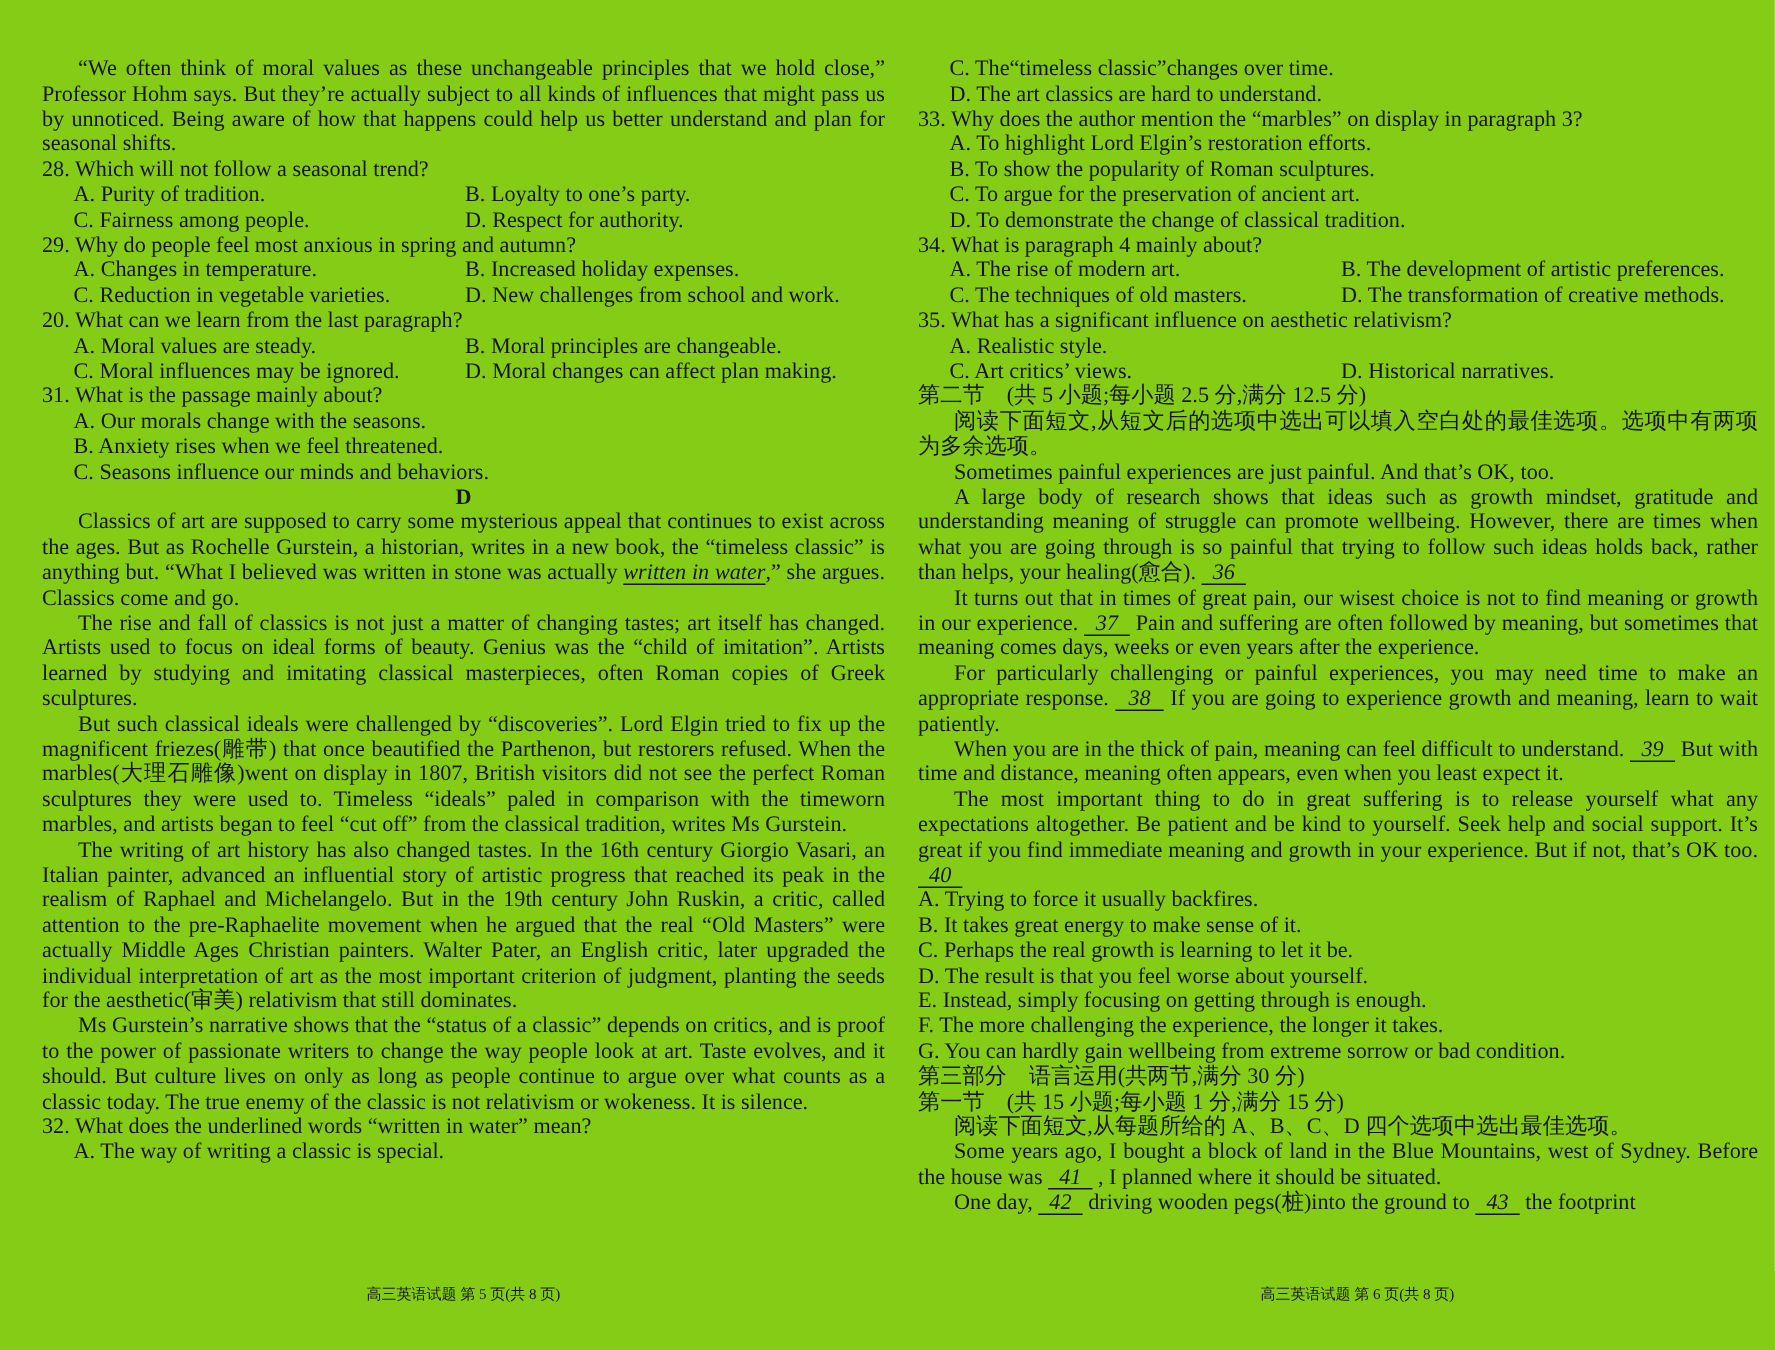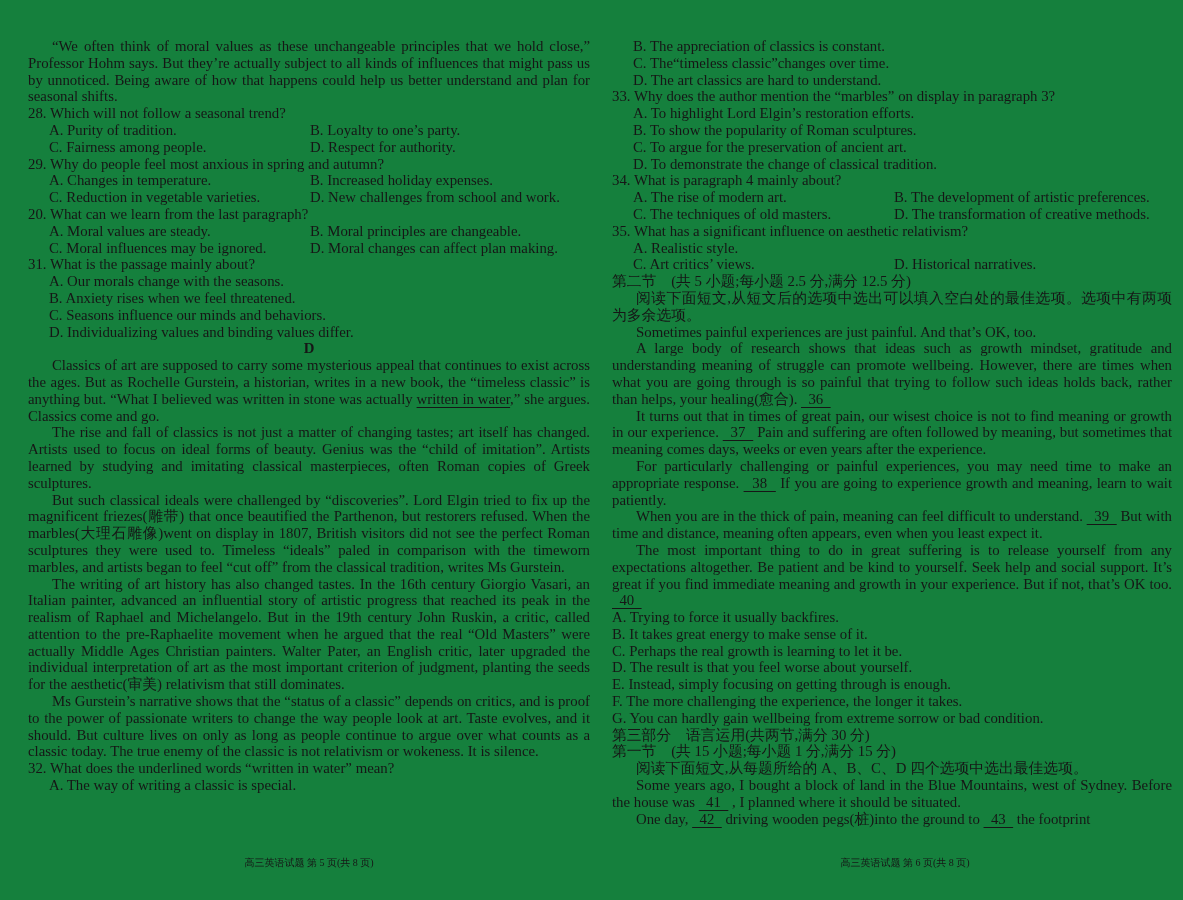--- a/index.html
+++ b/index.html
@@ -4,39 +4,39 @@
 <style>
   html,body{margin:0;padding:0;}
   body{
     width:1183px;height:900px;
     background:#f6f6f3;
     font-family:"Liberation Serif","DejaVu Serif",serif;
     color:#161616;
   }
   .page{
     position:relative;width:1183px;height:900px;overflow:hidden;
-    background:#15803d;
+    background:#84cc16;
   }
   .col{
     position:absolute;top:38px;
     font-size:14.8px;line-height:16.8px;
   }
   #col-left{left:28px;width:562px;}
   #col-right{left:612px;width:560px;}
   .line{margin:0;}
   .p{text-align:justify;text-indent:24px;}
   .q{text-align:justify;}
   .opt{padding-left:21px;text-align:justify;}
   .optf{text-align:justify;}
   .opt2{display:flex;padding-left:21px;}
   .opt2 .o1{flex:0 0 261px;}
   .opt2 .o2{flex:1;}
   .h{font-weight:normal;text-align:justify;}
   .center{text-align:center;font-weight:bold;}
-  .u{text-decoration:underline;text-underline-offset:3px;}
+  .u{text-decoration:underline;text-underline-offset:3px;font-style:italic;}
   .footer{
     position:absolute;top:856px;
     font-size:10px;text-align:center;
   }
   #footer-left{left:28px;width:562px;}
   #footer-right{left:625px;width:560px;}
 </style>
 </head>
 <body>
 
@@ -67,32 +67,30 @@
         <span class="o2">B. Moral principles are changeable.</span>
       </div>
       <div class="line opt2">
         <span class="o1">C. Moral influences may be ignored.</span>
         <span class="o2">D. Moral changes can affect plan making.</span>
       </div>
       <div class="line q"><span>31. What is the passage mainly about?</span></div>
       <div class="line opt"><span>A. Our morals change with the seasons.</span></div>
       <div class="line opt"><span>B. Anxiety rises when we feel threatened.</span></div>
       <div class="line opt"><span>C. Seasons influence our minds and behaviors.</span></div>
-      <div class="line opt"><span>D. Individualizing values and binding values differ.</span></div>
       <div class="line center"><span>D</span></div>
       <div class="line p"><span>Classics of art are supposed to carry some mysterious appeal that continues to exist across the ages. But as Rochelle Gurstein, a historian, writes in a new book, the “timeless classic” is anything but. “What I believed was written in stone was actually </span><span class="u">written in water</span><span>,” she argues. Classics come and go.</span></div>
       <div class="line p"><span>The rise and fall of classics is not just a matter of changing tastes; art itself has changed. Artists used to focus on ideal forms of beauty. Genius was the “child of imitation”. Artists learned by studying and imitating classical masterpieces, often Roman copies of Greek sculptures.</span></div>
       <div class="line p"><span>But such classical ideals were challenged by “discoveries”. Lord Elgin tried to fix up the magnificent friezes(雕带) that once beautified the Parthenon, but restorers refused. When the marbles(大理石雕像)went on display in 1807, British visitors did not see the perfect Roman sculptures they were used to. Timeless “ideals” paled in comparison with the timeworn marbles, and artists began to feel “cut off” from the classical tradition, writes Ms Gurstein.</span></div>
       <div class="line p"><span>The writing of art history has also changed tastes. In the 16th century Giorgio Vasari, an Italian painter, advanced an influential story of artistic progress that reached its peak in the realism of Raphael and Michelangelo. But in the 19th century John Ruskin, a critic, called attention to the pre-Raphaelite movement when he argued that the real “Old Masters” were actually Middle Ages Christian painters. Walter Pater, an English critic, later upgraded the individual interpretation of art as the most important criterion of judgment, planting the seeds for the aesthetic(审美) relativism that still dominates.</span></div>
       <div class="line p"><span>Ms Gurstein’s narrative shows that the “status of a classic” depends on critics, and is proof to the power of passionate writers to change the way people look at art. Taste evolves, and it should. But culture lives on only as long as people continue to argue over what counts as a classic today. The true enemy of the classic is not relativism or wokeness. It is silence.</span></div>
       <div class="line q"><span>32. What does the underlined words “written in water” mean?</span></div>
       <div class="line opt"><span>A. The way of writing a classic is special.</span></div>
     </div>
   <div class="col" id="col-right">
-      <div class="line opt"><span>B. The appreciation of classics is constant.</span></div>
       <div class="line opt"><span>C. The“timeless classic”changes over time.</span></div>
       <div class="line opt"><span>D. The art classics are hard to understand.</span></div>
       <div class="line q"><span>33. Why does the author mention the “marbles” on display in paragraph 3?</span></div>
       <div class="line opt"><span>A. To highlight Lord Elgin’s restoration efforts.</span></div>
       <div class="line opt"><span>B. To show the popularity of Roman sculptures.</span></div>
       <div class="line opt"><span>C. To argue for the preservation of ancient art.</span></div>
       <div class="line opt"><span>D. To demonstrate the change of classical tradition.</span></div>
       <div class="line q"><span>34. What is paragraph 4 mainly about?</span></div>
       <div class="line opt2">
         <span class="o1">A. The rise of modern art.</span>
@@ -110,21 +108,21 @@
         <span class="o1">C. Art critics’ views.</span>
         <span class="o2">D. Historical narratives.</span>
       </div>
       <div class="line h"><span>第二节　(共 5 小题;每小题 2.5 分,满分 12.5 分)</span></div>
       <div class="line p"><span>阅读下面短文,从短文后的选项中选出可以填入空白处的最佳选项。选项中有两项为多余选项。</span></div>
       <div class="line p"><span>Sometimes painful experiences are just painful. And that’s OK, too.</span></div>
       <div class="line p"><span>A large body of research shows that ideas such as growth mindset, gratitude and understanding meaning of struggle can promote wellbeing. However, there are times when what you are going through is so painful that trying to follow such ideas holds back, rather than helps, your healing(愈合). </span><span class="u">&nbsp;&nbsp;36&nbsp;&nbsp;</span></div>
       <div class="line p"><span>It turns out that in times of great pain, our wisest choice is not to find meaning or growth in our experience. </span><span class="u">&nbsp;&nbsp;37&nbsp;&nbsp;</span><span> Pain and suffering are often followed by meaning, but sometimes that meaning comes days, weeks or even years after the experience.</span></div>
       <div class="line p"><span>For particularly challenging or painful experiences, you may need time to make an appropriate response. </span><span class="u">&nbsp;&nbsp;38&nbsp;&nbsp;</span><span> If you are going to experience growth and meaning, learn to wait patiently.</span></div>
       <div class="line p"><span>When you are in the thick of pain, meaning can feel difficult to understand. </span><span class="u">&nbsp;&nbsp;39&nbsp;&nbsp;</span><span> But with time and distance, meaning often appears, even when you least expect it.</span></div>
-      <div class="line p"><span>The most important thing to do in great suffering is to release yourself from any expectations altogether. Be patient and be kind to yourself. Seek help and social support. It’s great if you find immediate meaning and growth in your experience. But if not, that’s OK too. </span><span class="u">&nbsp;&nbsp;40&nbsp;&nbsp;</span></div>
+      <div class="line p"><span>The most important thing to do in great suffering is to release yourself what any expectations altogether. Be patient and be kind to yourself. Seek help and social support. It’s great if you find immediate meaning and growth in your experience. But if not, that’s OK too. </span><span class="u">&nbsp;&nbsp;40&nbsp;&nbsp;</span></div>
       <div class="line optf"><span>A. Trying to force it usually backfires.</span></div>
       <div class="line optf"><span>B. It takes great energy to make sense of it.</span></div>
       <div class="line optf"><span>C. Perhaps the real growth is learning to let it be.</span></div>
       <div class="line optf"><span>D. The result is that you feel worse about yourself.</span></div>
       <div class="line optf"><span>E. Instead, simply focusing on getting through is enough.</span></div>
       <div class="line optf"><span>F. The more challenging the experience, the longer it takes.</span></div>
       <div class="line optf"><span>G. You can hardly gain wellbeing from extreme sorrow or bad condition.</span></div>
       <div class="line h"><span>第三部分　语言运用(共两节,满分 30 分)</span></div>
       <div class="line h"><span>第一节　(共 15 小题;每小题 1 分,满分 15 分)</span></div>
       <div class="line p"><span>阅读下面短文,从每题所给的 A、B、C、D 四个选项中选出最佳选项。</span></div>

